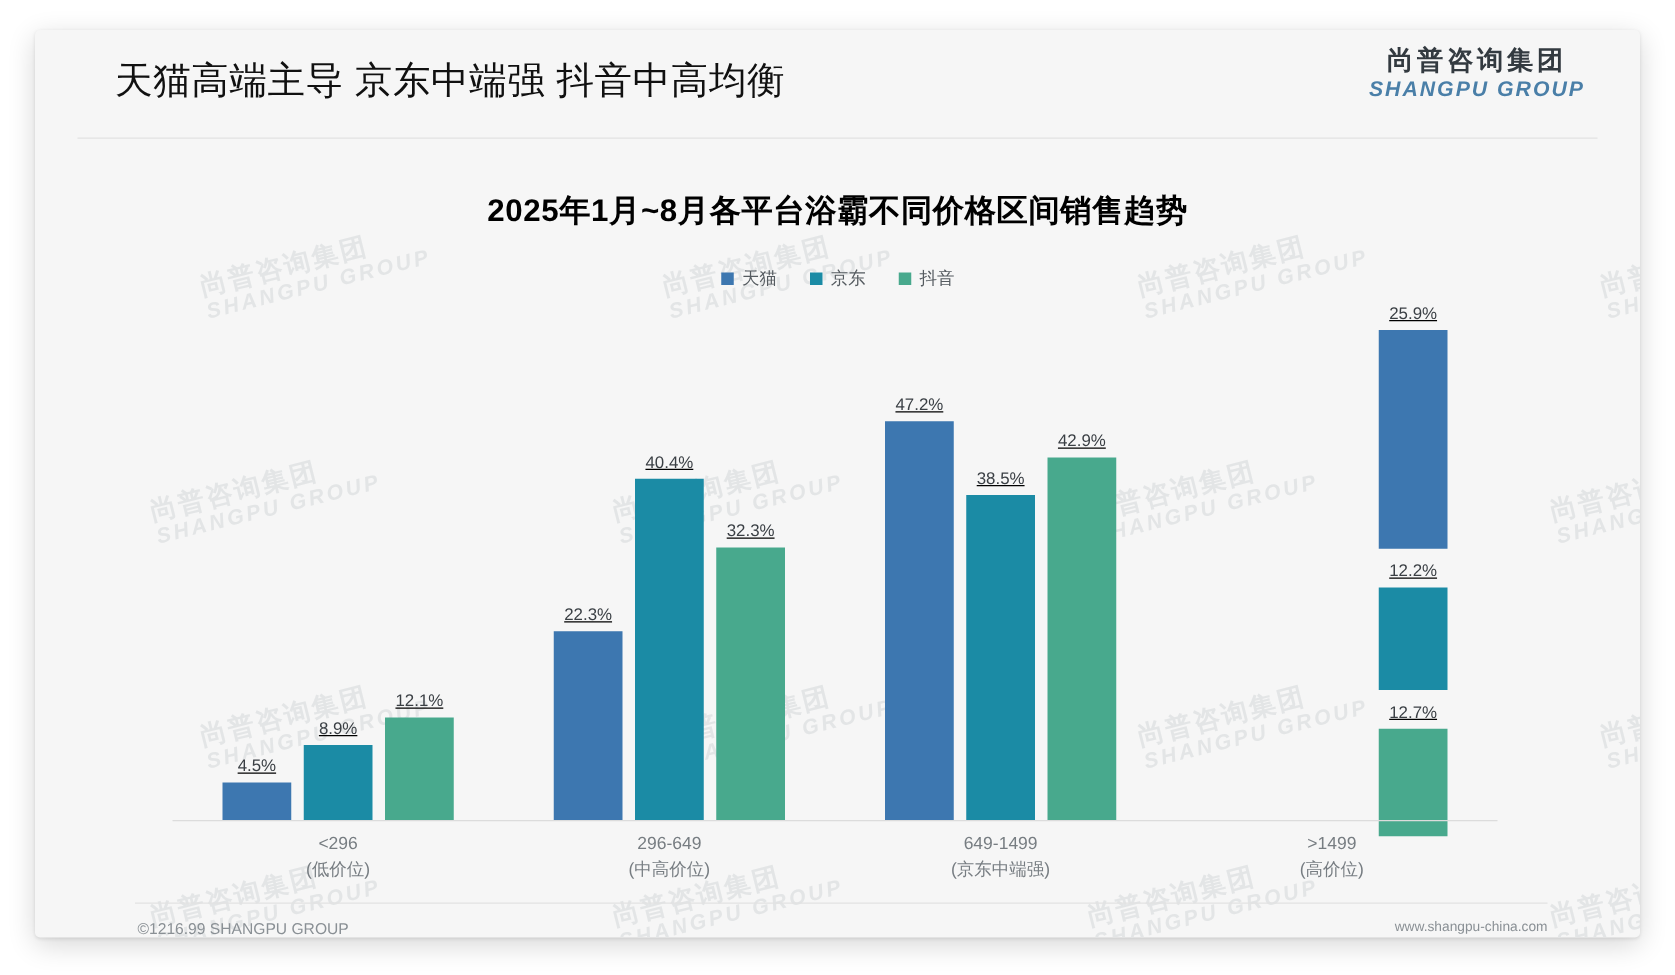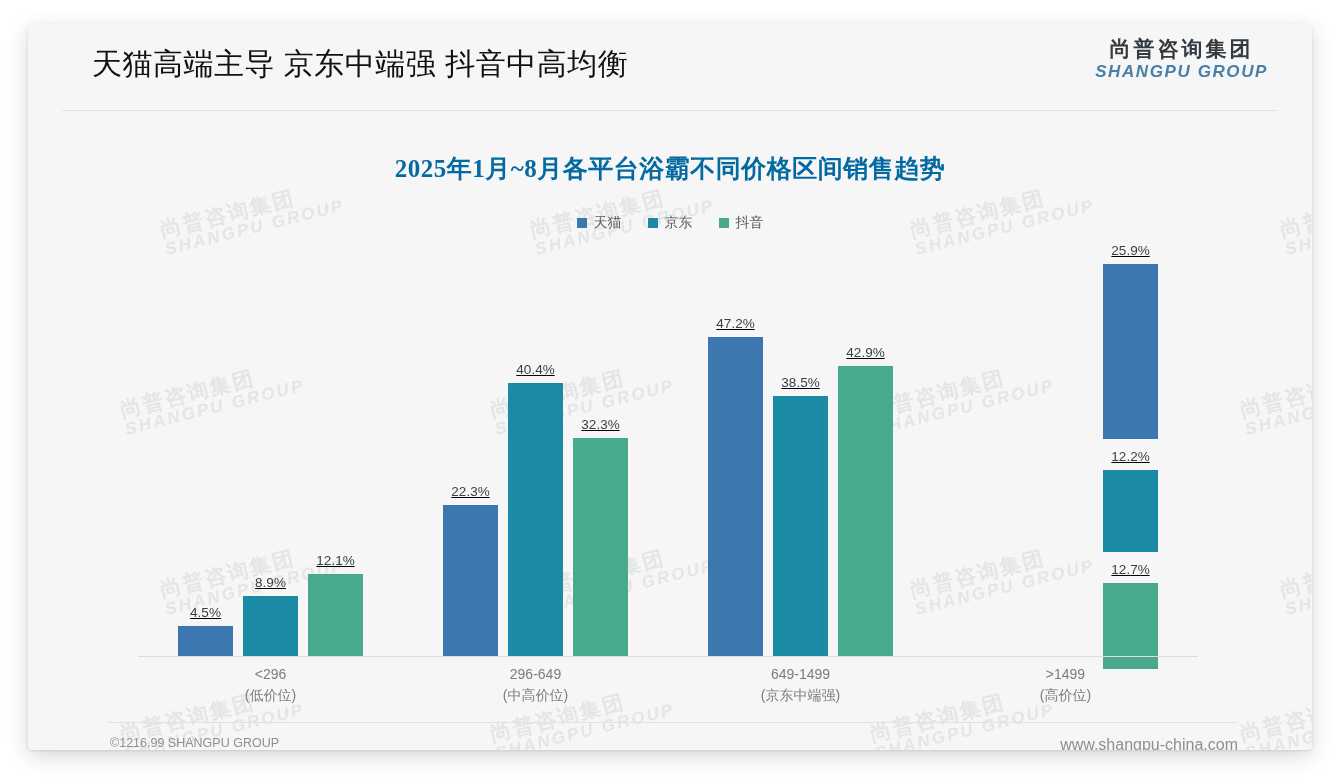--- a/index.html
+++ b/index.html
@@ -106,24 +106,23 @@
 
   
   #chart-title {
     position: absolute;
     left: 0;
     top: 128px;
     width: 1284px;
     text-align: center;
     font-size: 25px;
     font-weight: 700;
-    color: #0369a1;
+    color: #000000;
     letter-spacing: 0.5px;
     z-index: 3;
-    font-family: Liberation Serif, serif;
   }
 
   
   #legend {
     position: absolute;
     left: 0;
     top: 190px;
     width: 1284px;
     display: flex;
     justify-content: center;
@@ -226,21 +225,21 @@
     left: 82px;
     top: 712px;
     font-size: 12.5px;
     color: #8a9095;
     z-index: 3;
   }
   #footer-right {
     position: absolute;
     right: 74px;
     top: 712px;
-    font-size: 16px;
+    font-size: 11px;
     color: #8a9095;
     z-index: 3;
     text-align: center;
   }
 </style>
 </head>
 <body>
 
 <div id="slide">
 

